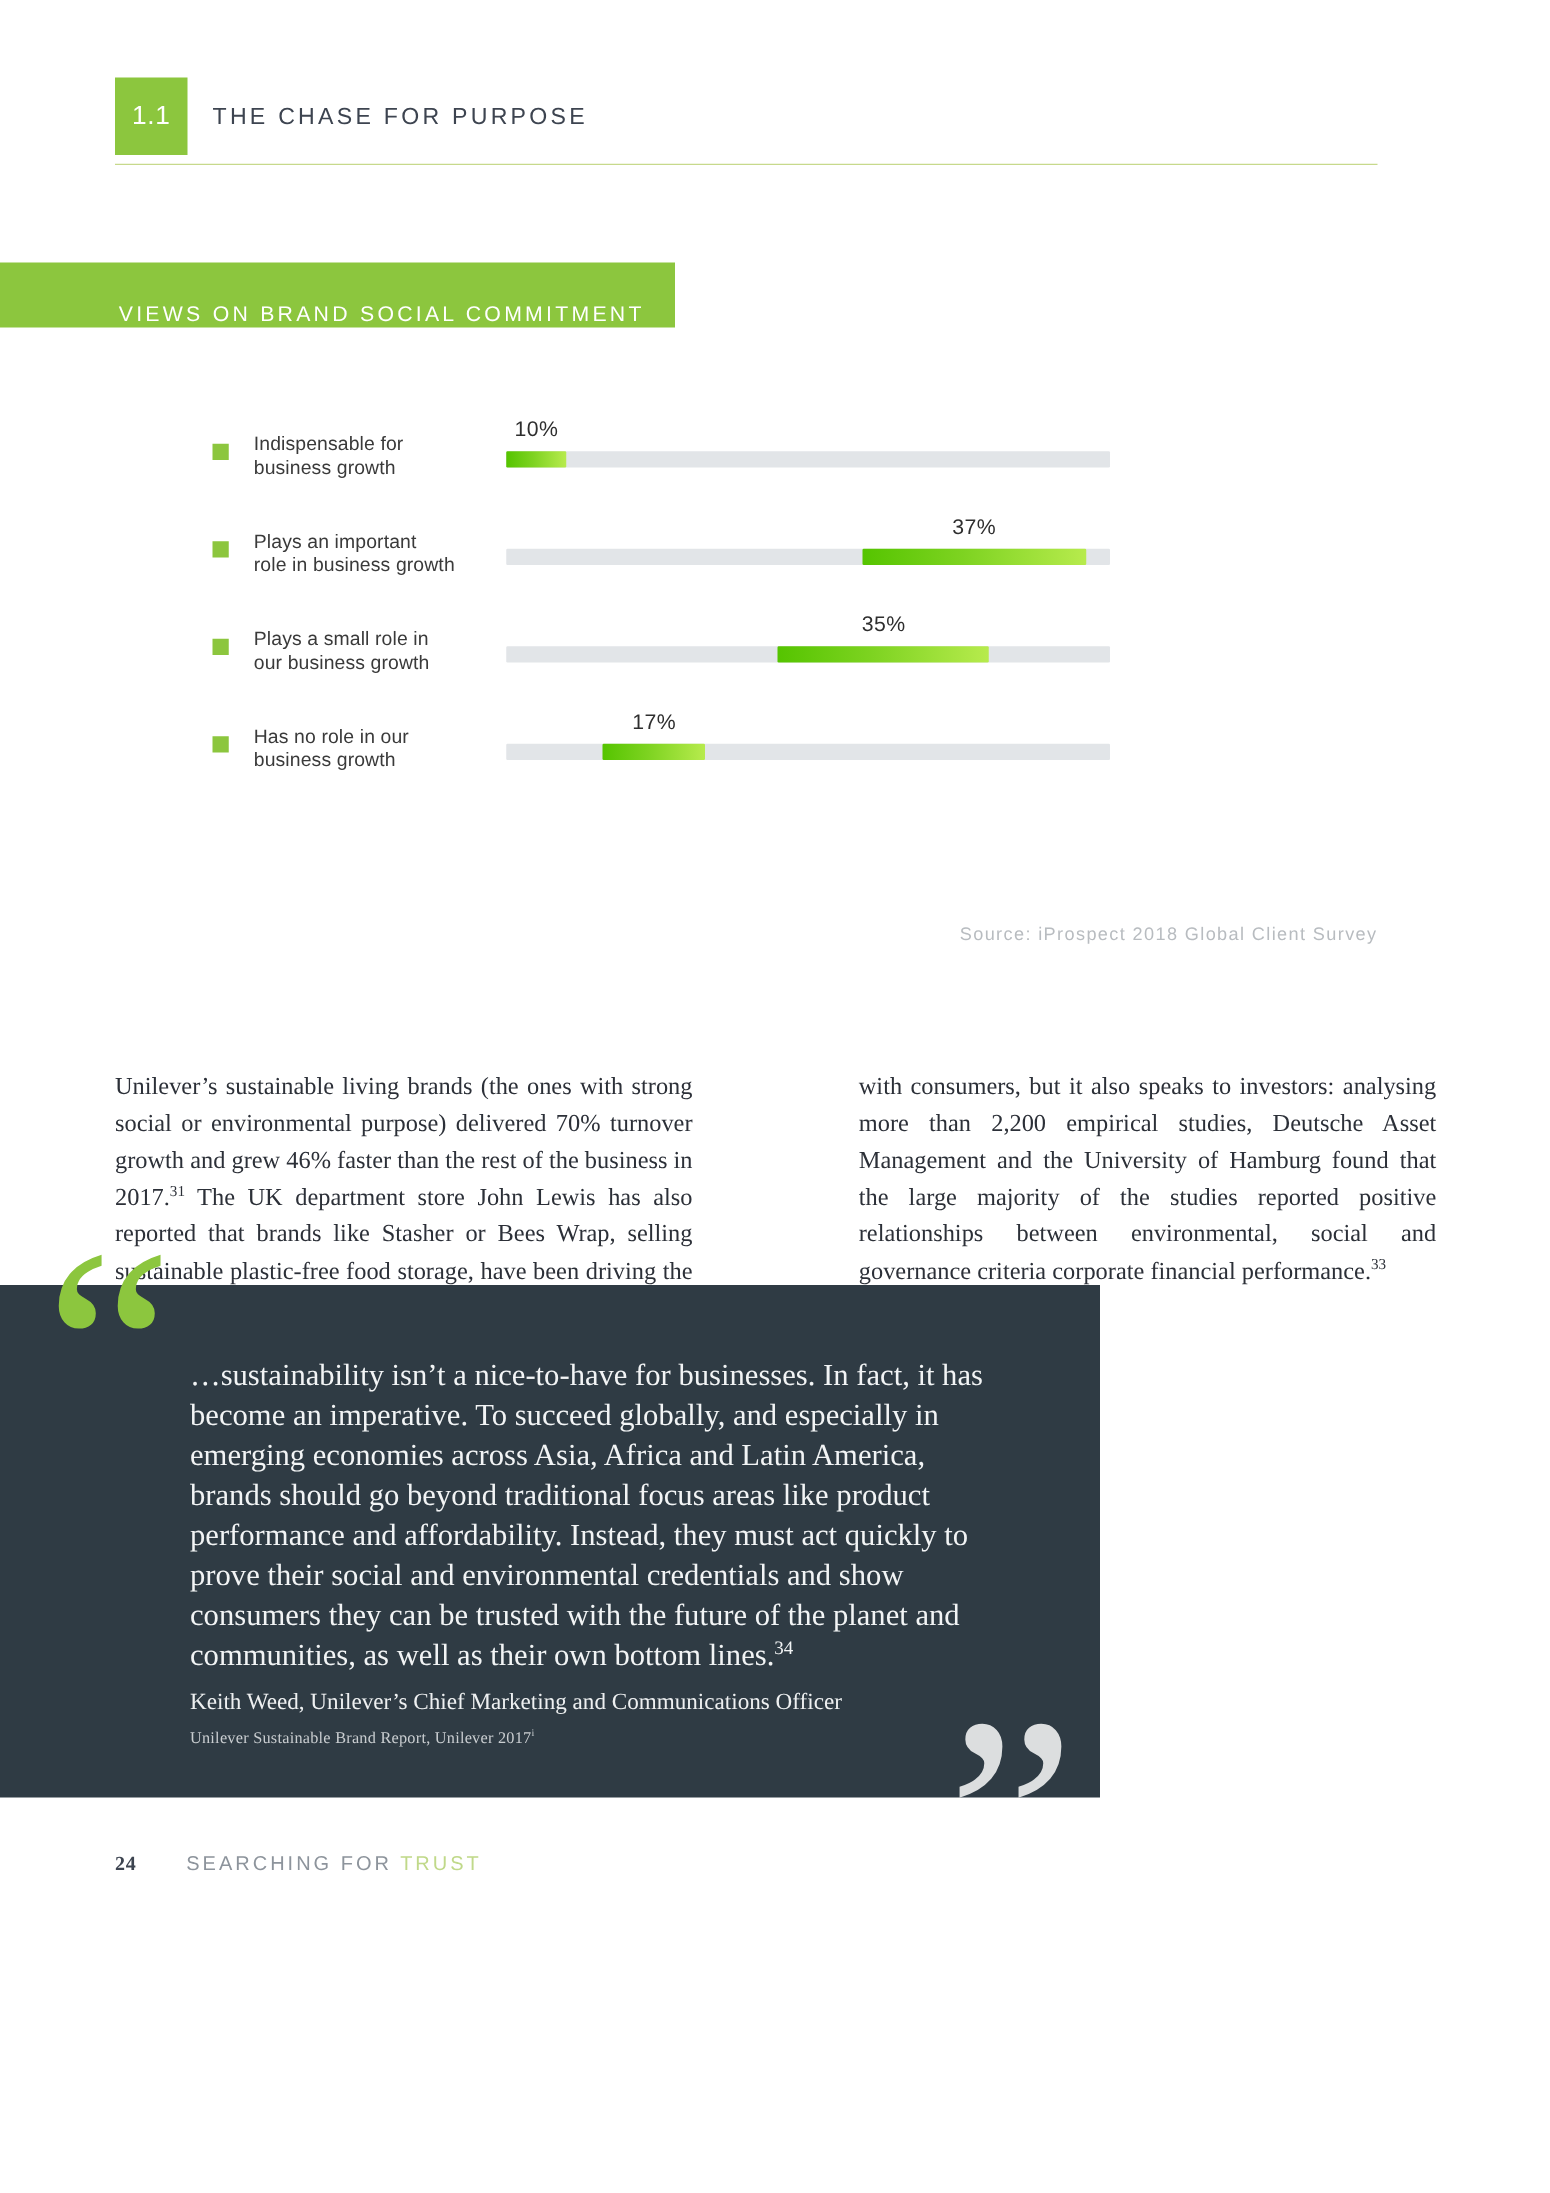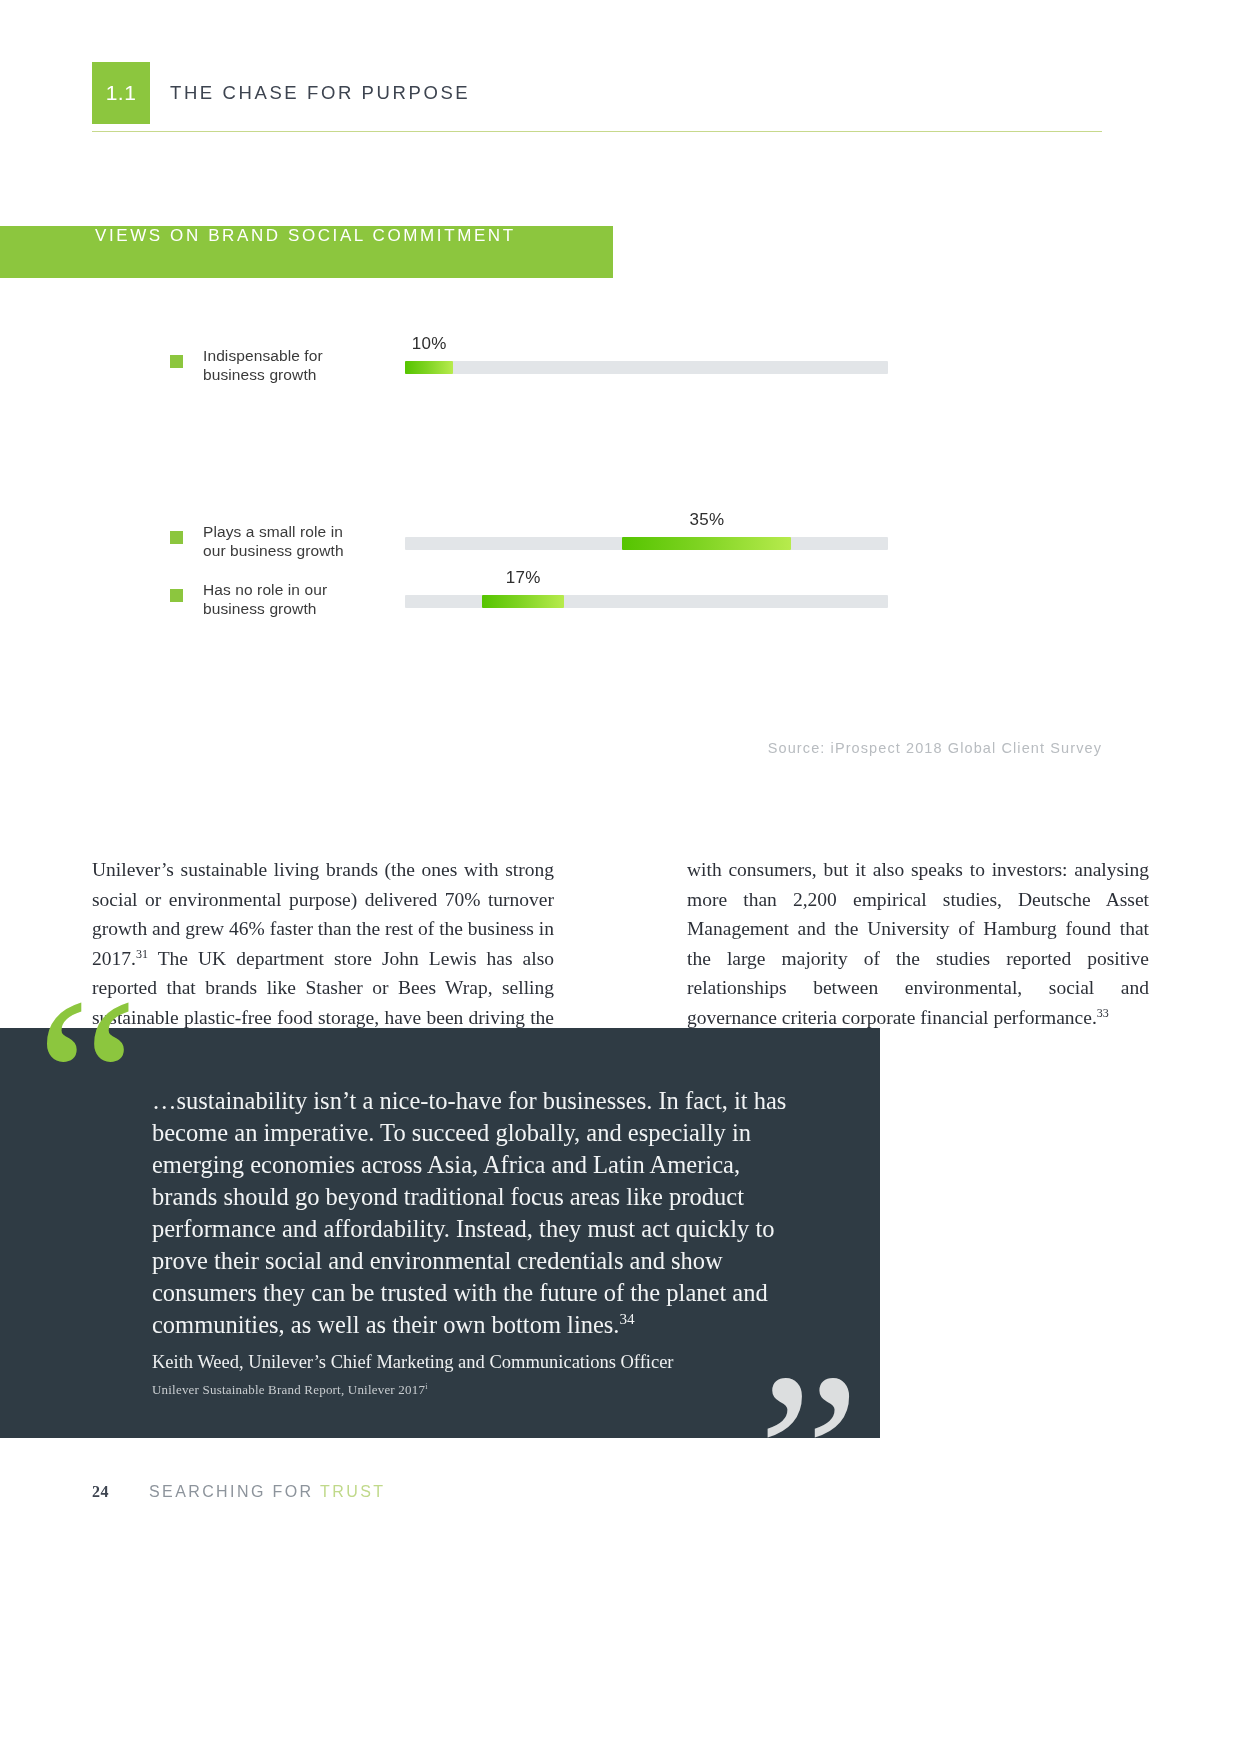--- a/index.html
+++ b/index.html
@@ -54,26 +54,26 @@
     top: 131px;
     width: 1010px;
     height: 1px;
     background: #c7d98c;
   }
 
   
   .panel-heading {
     position: absolute;
     left: 0;
-    top: 226px;
-    width: 613px;
+    top: 210px;
+    width: 540px;
     height: 52px;
     background: #8cc63e;
     display: flex;
-    align-items: flex-start;
+    align-items: flex-end;
   }
   .panel-heading-text {
     margin-left: 95px;
     color: #ffffff;
     font-size: 17px;
     letter-spacing: 2.6px;
     font-family: "Liberation Sans", sans-serif;
   }
 
   
@@ -274,21 +274,29 @@
 
 <div class="chart" id="chart-root">
     <div class="chart-row" style="top: 0px;">
       <div class="legend-swatch" style="background: rgb(140, 198, 62);"></div>
       <div class="legend-label">Indispensable for<br>business growth</div>
       <div class="bar-track" style="background: rgb(226, 229, 232);">
         <div class="bar-fill" style="left: 0px; width: 48.3px;"></div>
       </div>
       <div class="bar-value" style="left: 337.15px;">10%</div>
     </div>
-    <div class="chart-row" style="top: 156px; margin-top: 20px;">
+    <div class="chart-row" style="top: 78px;">
+      <div class="legend-swatch" style="background: rgb(140, 198, 62);"></div>
+      <div class="legend-label">Plays an important<br>role in business growth</div>
+      <div class="bar-track" style="background: rgb(226, 229, 232);">
+        <div class="bar-fill" style="left: 284.97px; width: 178.71px;"></div>
+      </div>
+      <div class="bar-value" style="left: 687.325px;">37%</div>
+    </div>
+    <div class="chart-row" style="top: 156px;">
       <div class="legend-swatch" style="background: rgb(140, 198, 62);"></div>
       <div class="legend-label">Plays a small role in<br>our business growth</div>
       <div class="bar-track" style="background: rgb(226, 229, 232);">
         <div class="bar-fill" style="left: 217.35px; width: 169.05px;"></div>
       </div>
       <div class="bar-value" style="left: 614.875px;">35%</div>
     </div>
     <div class="chart-row" style="top: 234px;">
       <div class="legend-swatch" style="background: rgb(140, 198, 62);"></div>
       <div class="legend-label">Has no role in our<br>business growth</div>

